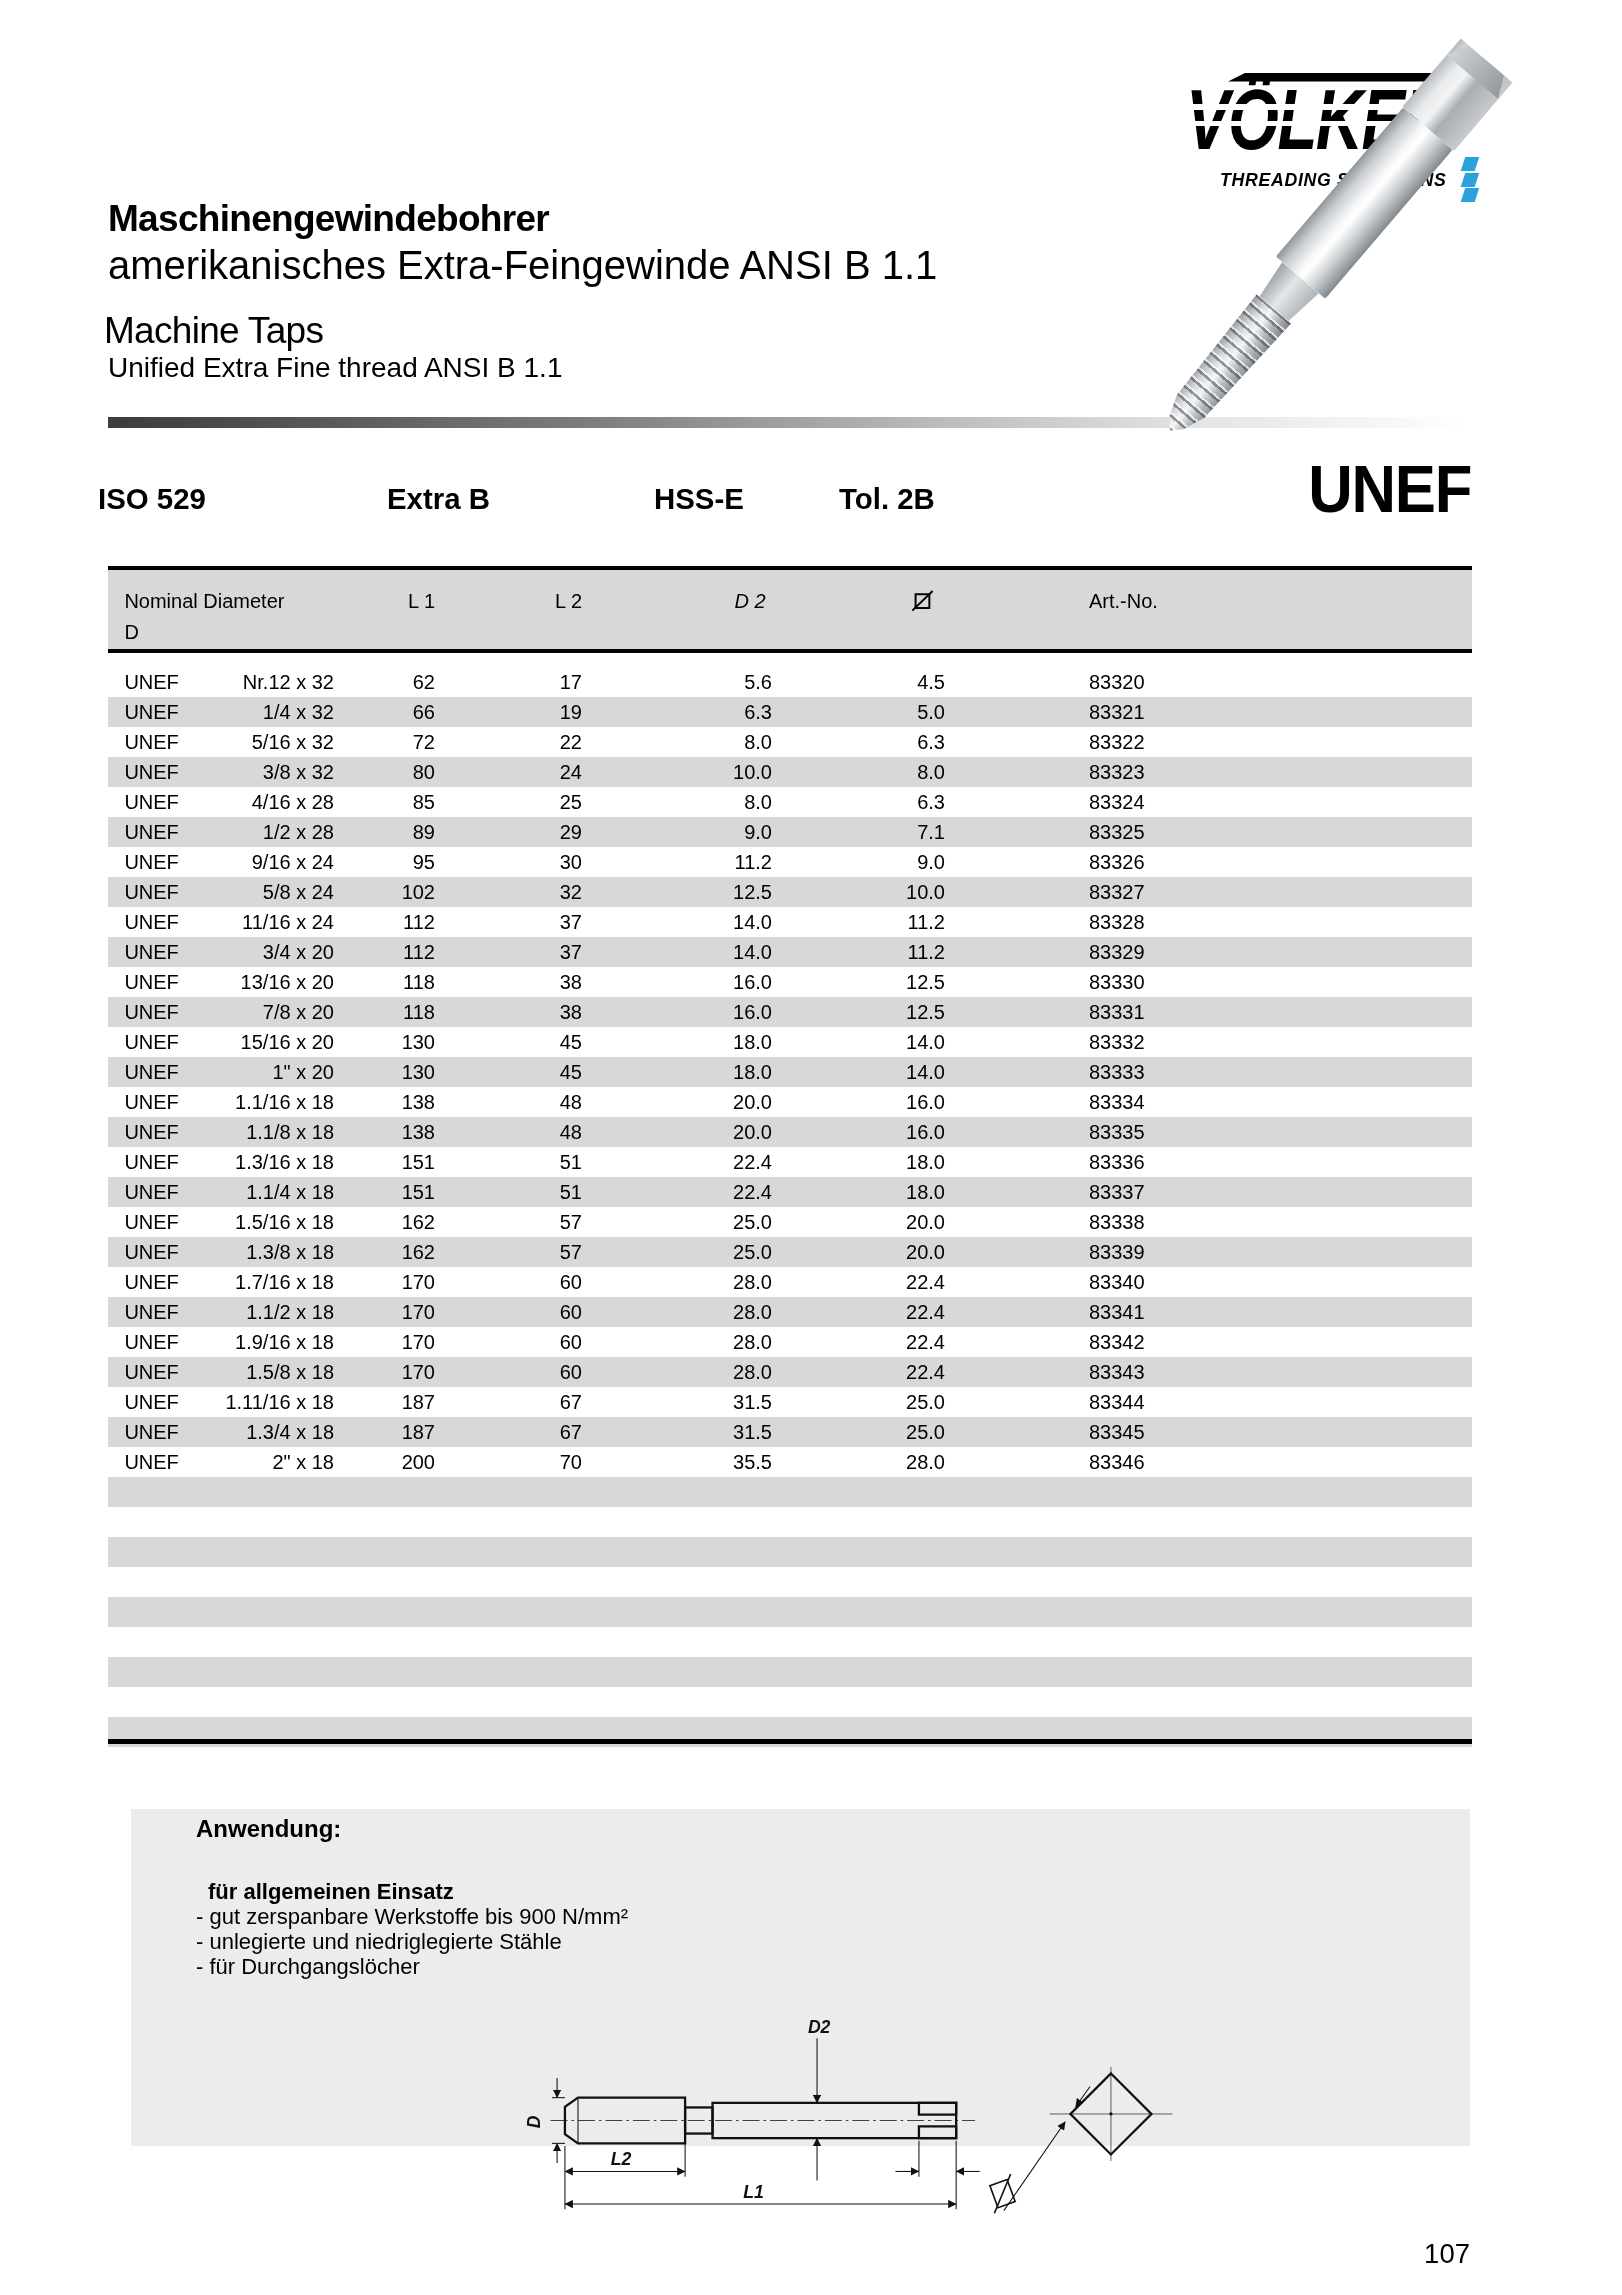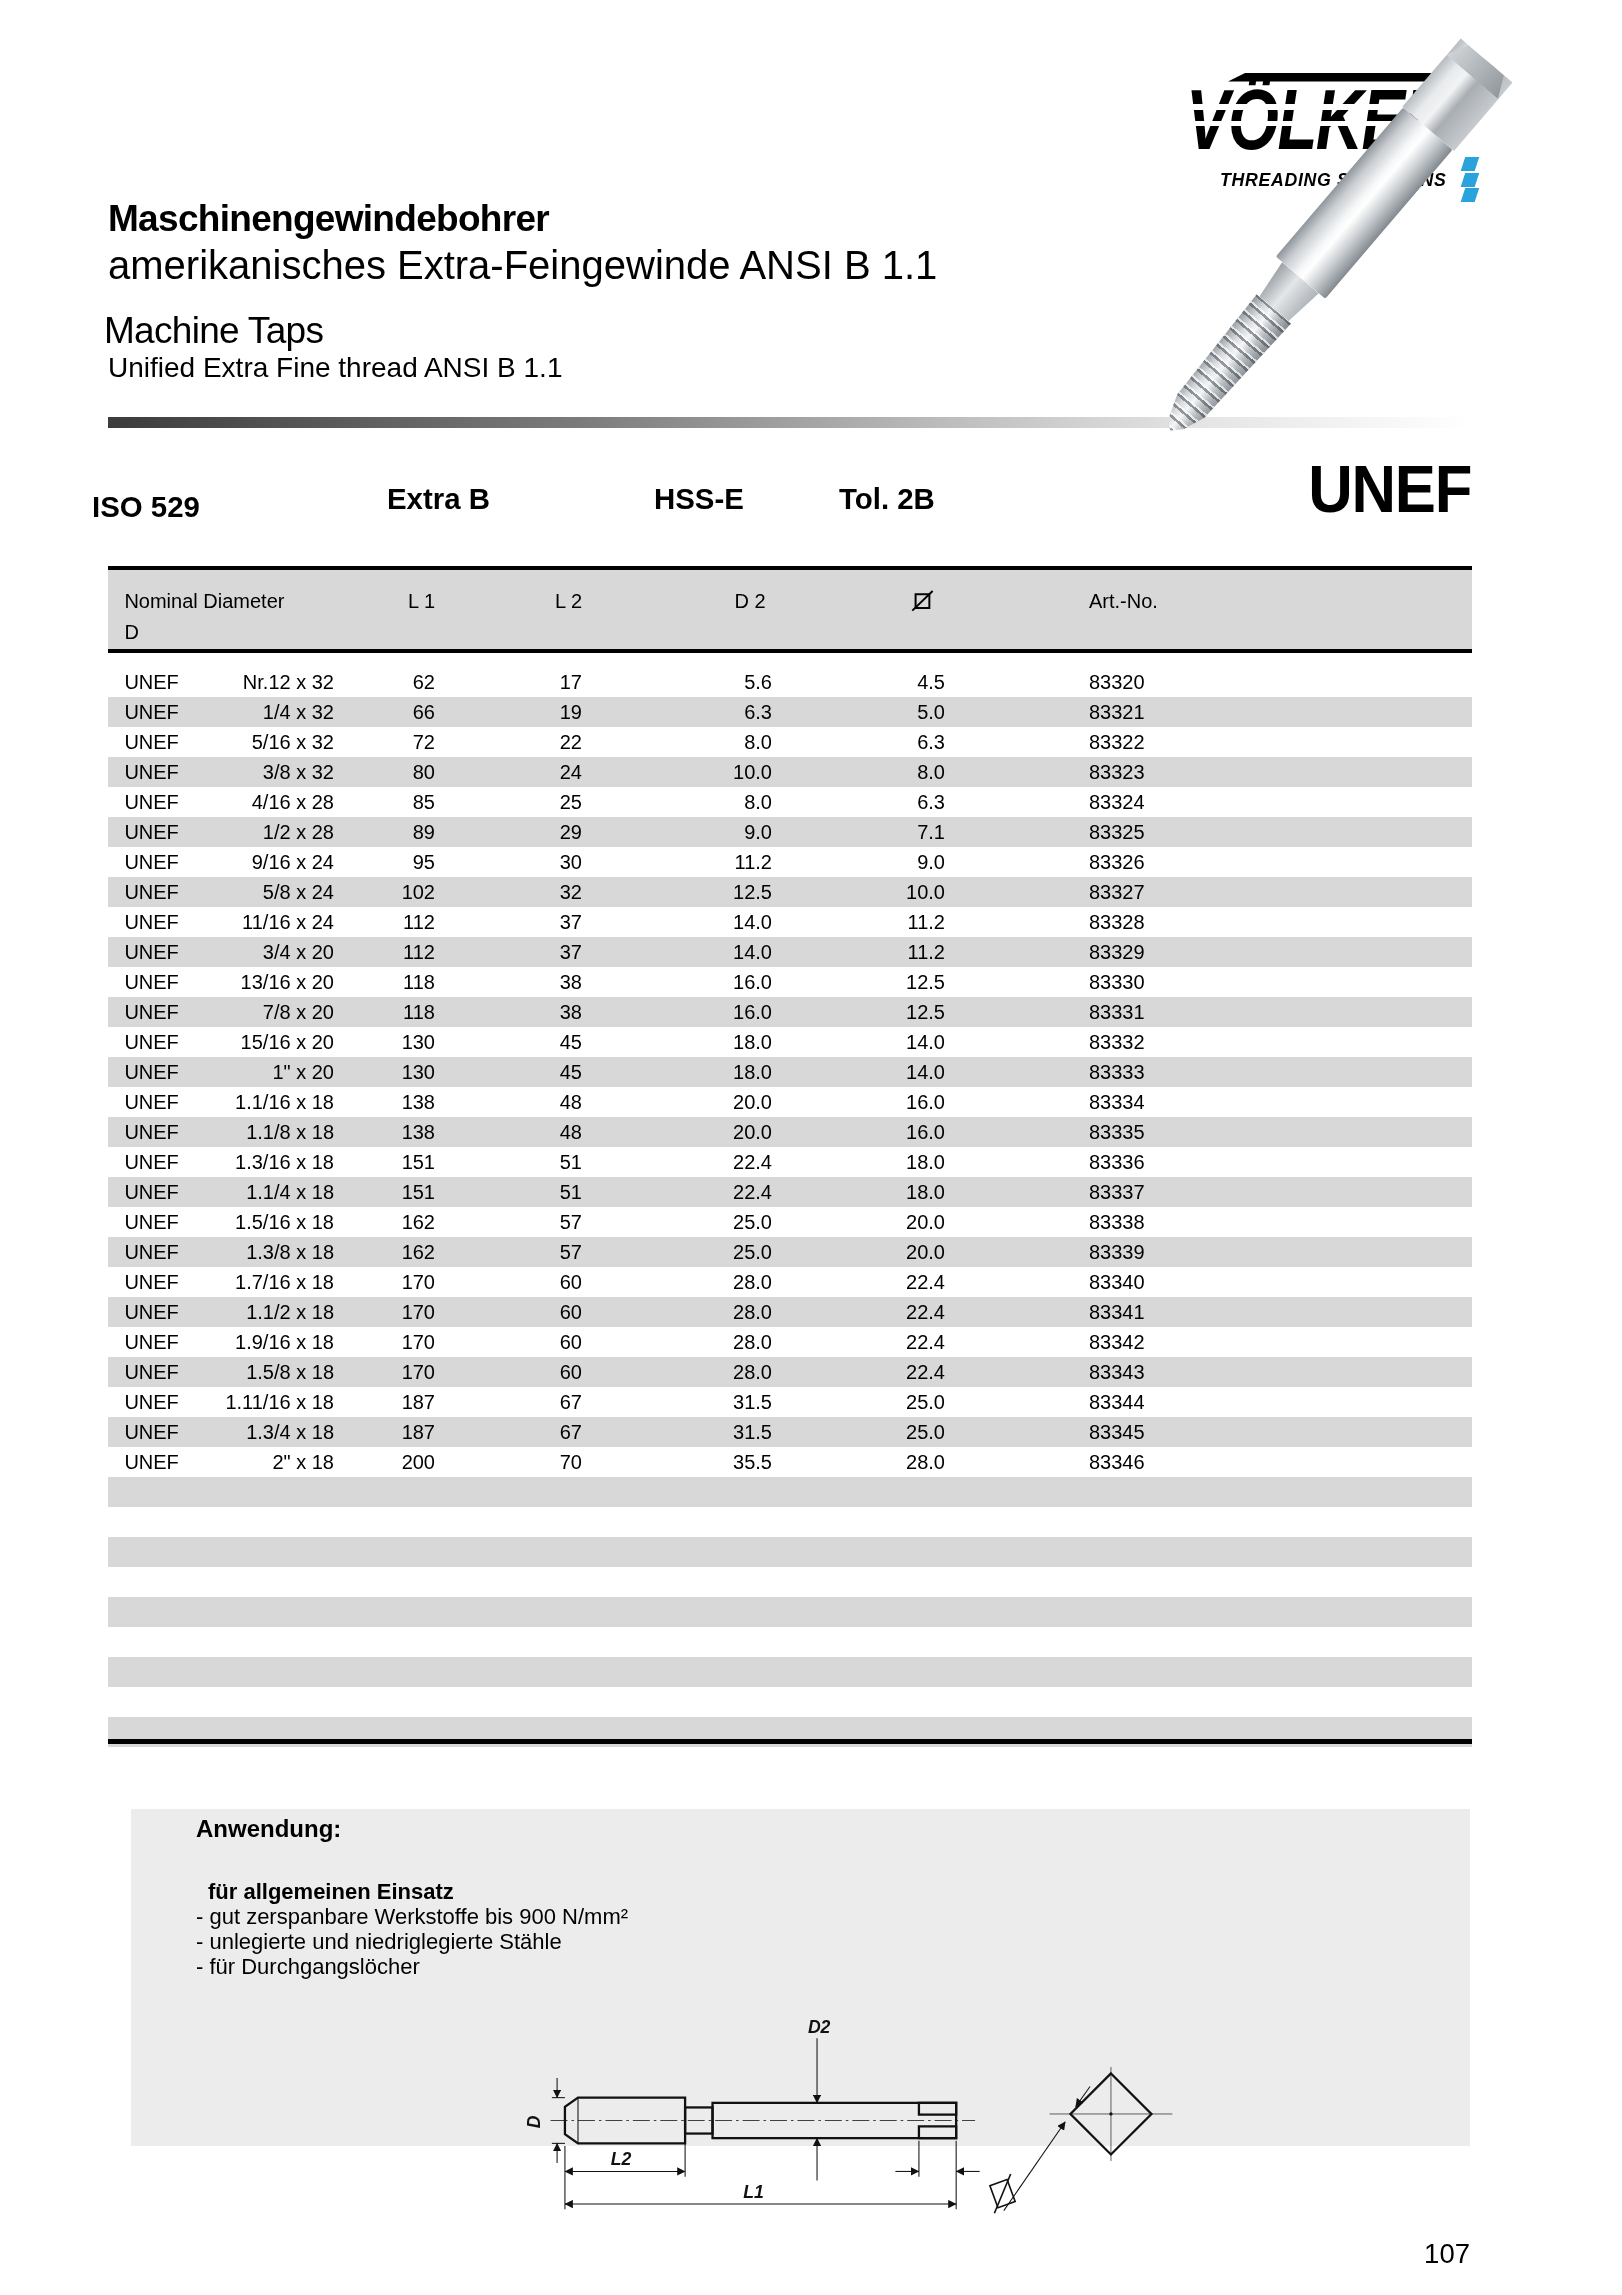--- a/index.html
+++ b/index.html
@@ -42,34 +42,34 @@
   .tap-head:after{content:"";position:absolute;right:0;top:0;bottom:0;width:22px;
     background:linear-gradient(to bottom,#d0d4d7,#90969b);
     clip-path:polygon(0 0,100% 16%,100% 84%,0 100%);}
 
   
   .divider{left:108px;top:417px;width:1361px;height:10.5px;z-index:1;
     background:linear-gradient(to right,#3c3c3c 0%,#7c7c7c 35%,#b9b9b9 60%,#e4e4e4 80%,#fff 100%);}
 
   
   .spec{top:482px;font-size:29.4px;font-weight:bold;white-space:nowrap;}
-  .spec-iso{left:92px;margin-top:8px;} .spec-form{left:387px;} .spec-hss{left:654px;} .spec-tol{left:839px;}
+  .spec-iso{left:98px;} .spec-form{left:387px;} .spec-hss{left:654px;} .spec-tol{left:839px;}
   .unef-big{right:152px;top:450px;font-size:67px;font-weight:bold;letter-spacing:-1.3px;
             transform:scaleX(.92);transform-origin:right center;}
 
   
   .t-head{left:108px;top:566px;width:1364px;height:87px;background:#d8d8d8;
     border-top:4.6px solid #000;border-bottom:4.6px solid #000;box-sizing:border-box;
     display:grid;grid-template-columns:98px 128px 101px 147px 190px 173px 527px;
     grid-template-rows:43px 1fr;font-size:20px;}
   .th{white-space:nowrap;align-self:end;}
   .th-nom{grid-area:1/1/2/3;padding-left:16.4px;}
   .th-l1{grid-area:1/3/2/4;text-align:right;}
   .th-l2{grid-area:1/4/2/5;text-align:right;}
-  .th-d2{grid-area:1/5/2/6;text-align:right;padding-right:6.5px;}
+  .th-d2{grid-area:1/5/2/6;text-align:right;padding-right:6.5px;font-style:italic;}
   .th-sq{grid-area:1/6/2/7;display:flex;justify-content:flex-end;align-items:flex-end;padding-right:10.5px;}
   .th-art{grid-area:1/7/2/8;padding-left:144px;}
   .th-dline{grid-area:2/1/3/3;padding-left:16.4px;padding-bottom:5.2px;}
 
   .t-body{left:108px;top:667px;width:1364px;}
   .t-row{display:grid;grid-template-columns:98px 128px 101px 147px 190px 173px 527px;
          height:30px;align-items:center;font-size:20px;}
   .t-row.white{background:#fff;} .t-row.gray{background:#d8d8d8;}
   .c{white-space:nowrap;}
   .c1{padding-left:16.4px;}

